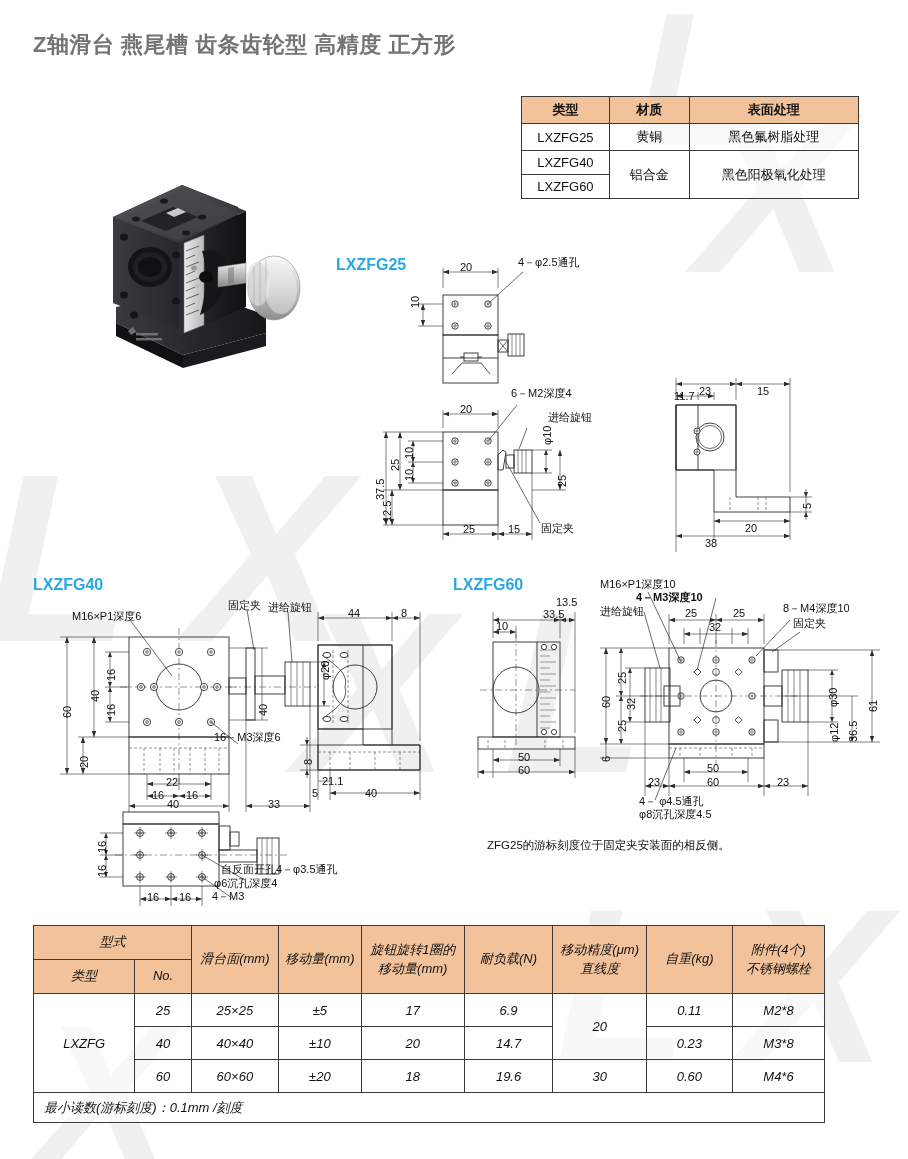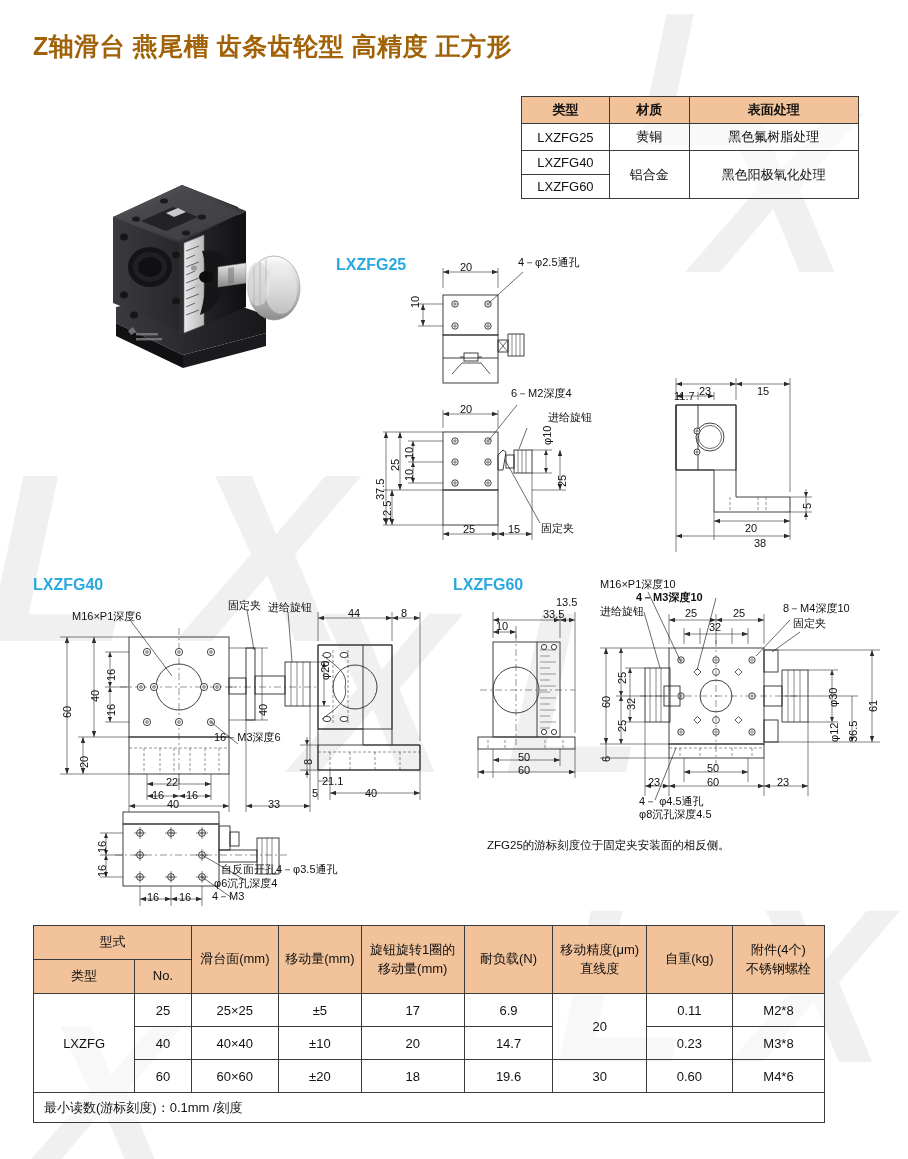--- a/index.html
+++ b/index.html
@@ -21,21 +21,21 @@
     color:#f0f0f0;
     font-family:"Liberation Sans",sans-serif;
     letter-spacing:-4px;
     transform:skewX(-12deg);
     white-space:nowrap;
   }
 
   
   .title {
     position:absolute; left:33px; top:30px;
-    font-size:25px; font-weight:700; color:#a16207;
+    font-size:22px; font-weight:700; color:#737373;
     letter-spacing:0.5px; z-index:5;
   }
 
   
   .mat-table {
     position:absolute; left:521px; top:96px;
     width:338px; border-collapse:collapse; z-index:5;
     background:rgba(255,255,255,0.6);
   }
   .mat-table td, .mat-table th {
@@ -58,21 +58,21 @@
     position:absolute; font-size:16px; font-weight:700;
     color:#2aa8e0; z-index:6; white-space:nowrap;
   }
   .note {
     position:absolute; font-size:11px; color:#111; z-index:6; white-space:nowrap;
   }
 
   
   .spec {
     position:absolute; left:33px; top:925px; width:792px;
-    border-collapse:collapse; z-index:5; background:rgba(255,255,255,0.55);
+    border-collapse:collapse; z-index:5; background:rgba(255,255,255,0.55);font-style:italic;
   }
   .spec th, .spec td {
     border:1px solid #3a3a3a;
     font-size:13px; text-align:center; color:#111; font-weight:400;
     padding:2px 1px;
   }
   .spec thead th { background:#f2c29a; font-weight:400; line-height:1.45; height:34px; }
   .spec tbody td { height:33px; }
   .spec .foot { text-align:left; padding-left:10px; font-size:13px; height:30px; }
 </style>
@@ -919,21 +919,21 @@
   <div class="note" style="left:548px; top:410px;">进给旋钮</div>
   <div class="note" style="left:541px; top:521px;">固定夹</div>
   <div class="note" style="left:541px; top:445px; transform:rotate(-90deg); transform-origin:left top;">φ10</div>
   <div class="note" style="left:556px; top:487px; transform:rotate(-90deg); transform-origin:left top;">25</div>
 
   <div class="note" style="left:699px; top:385px;">23</div>
   <div class="note" style="left:757px; top:385px;">15</div>
   <div class="note" style="left:666px; top:390px;margin-left:8px;">11.7</div>
   <div class="note" style="left:801px; top:509px; transform:rotate(-90deg); transform-origin:left top;">5</div>
   <div class="note" style="left:745px; top:522px;">20</div>
-  <div class="note" style="left:754px; top:537px;">38</div>
+  <div class="note" style="left:705px; top:537px;">38</div>
 
   <div class="note" style="left:72px; top:609px;">M16×P1深度6</div>
   <div class="note" style="left:228px; top:598px;">固定夹</div>
   <div class="note" style="left:268px; top:600px;">进给旋钮</div>
   <div class="note" style="left:61px; top:718px; transform:rotate(-90deg); transform-origin:left top;">60</div>
   <div class="note" style="left:89px; top:702px; transform:rotate(-90deg); transform-origin:left top;">40</div>
   <div class="note" style="left:78px; top:768px; transform:rotate(-90deg); transform-origin:left top;">20</div>
   <div class="note" style="left:105px; top:681px; transform:rotate(-90deg); transform-origin:left top;">16</div>
   <div class="note" style="left:105px; top:716px; transform:rotate(-90deg); transform-origin:left top;">16</div>
   <div class="note" style="left:166px; top:776px;">22</div>

